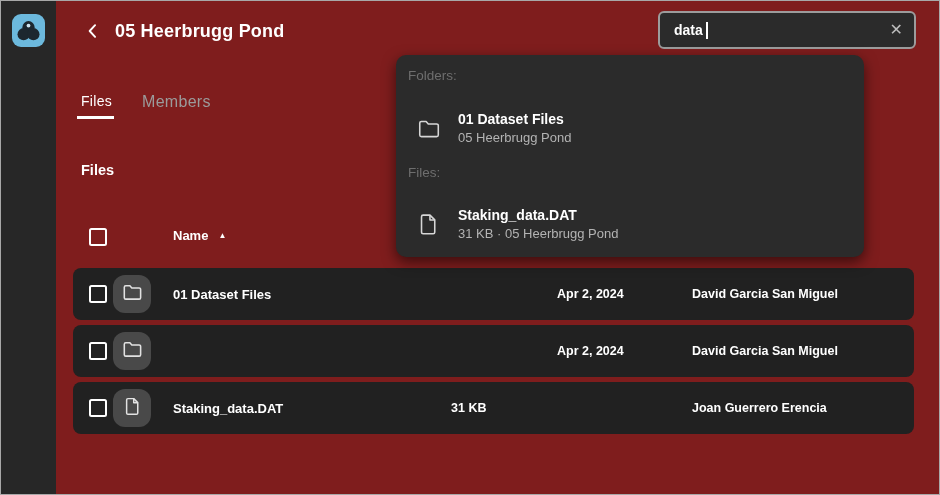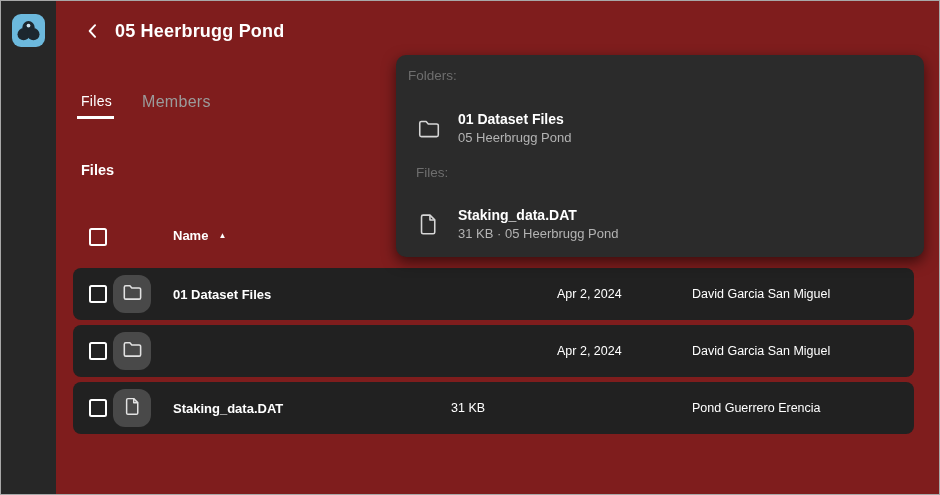--- a/index.html
+++ b/index.html
@@ -86,37 +86,37 @@
     display:flex; align-items:center; justify-content:center;
   }
   .row-name {
     position:absolute; left:100px; top:0; height:100%;
     display:flex; align-items:center;
     font-size:13px; font-weight:700; color:#fff;
   }
   .row-size, .row-date, .row-owner {
     position:absolute; top:0; height:100%;
     display:flex; align-items:center;
-    font-size:12.5px; font-weight:400; color:#fff;
+    font-size:12.5px; font-weight:700; color:#fff;
   }
   .row-size  { left:378px; }
   .row-date  { left:484px; }
   .row-owner { left:619px; }
   
   .dropdown {
-    position:absolute; left:395px; top:54px; width:528px; height:202px;
+    position:absolute; left:395px; top:54px; width:468px; height:202px;
     background:#2b2b2b; border-radius:10px; z-index:5;
     box-shadow:0 5px 14px rgba(0,0,0,.55);
   }
   .dd-label {
     position:absolute; left:12px;
     font-size:13.5px; color:#6e6e6e; font-weight:400;
   }
   .dd-label-folders { top:13px; }
-  .dd-label-files  { top:110px;margin-left:8px; }
+  .dd-label-files  { top:110px; }
   .dd-item {
     position:absolute; left:0; right:0; height:54px;
     display:flex; align-items:center; gap:17px; padding-left:20px; cursor:pointer;
   }
   .dd-item-folder { top:46px; }
   .dd-item-file   { top:142px; }
   .dd-icon { flex:0 0 auto; display:flex; }
   .dd-title { font-size:14px; font-weight:700; color:#fff; line-height:18px; }
   .dd-sub   { font-size:13px; font-weight:400; color:#b3b3b3; line-height:18px; margin-top:1px; }
 </style>
@@ -139,20 +139,25 @@
 
   <div class="back-btn">
     <span>
       <svg width="20" height="20" viewBox="0 0 24 24">
         <path d="M14.5 5 L8 12 L14.5 19" stroke="#fff" stroke-width="2.3" fill="none" stroke-linecap="round" stroke-linejoin="round"></path>
       </svg>
     </span>
   </div>
   <div class="page-title">05 Heerbrugg Pond</div>
 
+  <div class="search-box">
+    <input class="search-input" type="text" value="data" style="">
+    <span class="search-caret"></span>
+    <span class="clear-icon">✕</span>
+  </div>
 
   <div class="tab-files">Files</div>
   <div class="tab-underline"></div>
   <div class="tab-members">Members</div>
 
   <div class="files-heading">Files</div>
 
   <span class="checkbox hdr-check"></span>
   <div class="hdr-name">
     <span>Name</span>
@@ -193,21 +198,21 @@
     <span class="chip">
       <span>
         <svg width="21" height="21" viewBox="0 0 24 24">
           <path d="M6.8 3 h6.6 l4.6 4.6 V19.4 a1.5 1.5 0 0 1-1.5 1.5 H6.8 a1.5 1.5 0 0 1-1.5-1.5 V4.5 A1.5 1.5 0 0 1 6.8 3 z" fill="none" stroke="#e2e2e2" stroke-width="1.7" stroke-linejoin="round"></path>
           <path d="M13.4 3 v4.6 h4.6" fill="none" stroke="#e2e2e2" stroke-width="1.7" stroke-linejoin="round"></path>
         </svg>
       </span>
     </span>
     <span class="row-name">Staking_data.DAT</span>
     <span class="row-size">31 KB</span>
-    <span class="row-owner">Pond Guerrero Erencia</span>
+    <span class="row-owner">Joan Guerrero Erencia</span>
   </div>
 
   <div class="dropdown">
     <div class="dd-label dd-label-folders">Folders:</div>
 
     <div class="dd-item dd-item-folder">
       <span class="dd-icon">
         <svg width="25" height="25" viewBox="0 0 24 24">
           <path d="M3.6 6.8 a1.6 1.6 0 0 1 1.6-1.6 h4.5 l2.1 2.4 h8 a1.6 1.6 0 0 1 1.6 1.6 v9 a1.6 1.6 0 0 1-1.6 1.6 H5.2 a1.6 1.6 0 0 1-1.6-1.6 z" fill="none" stroke="#d6d6d6" stroke-width="1.5" stroke-linejoin="round"></path>
         </svg>

